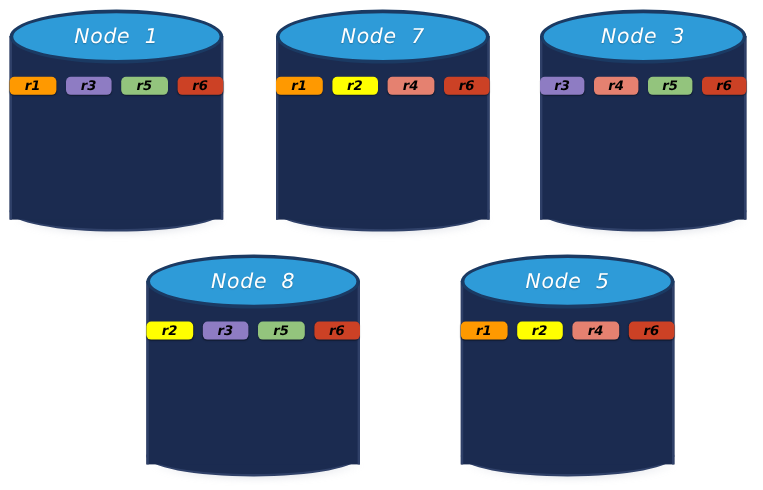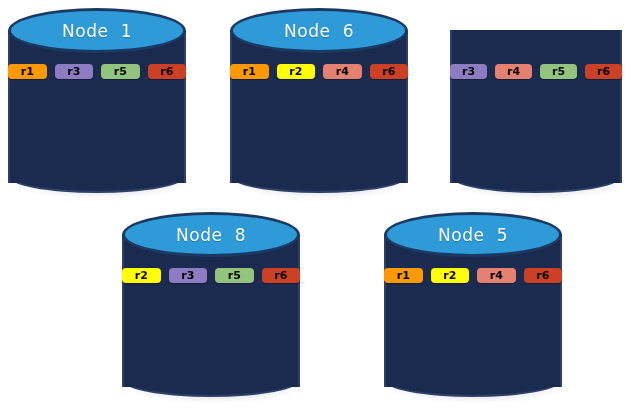--- a/index.html
+++ b/index.html
@@ -7,20 +7,21 @@
     padding: 0;
     background: #ffffff;
   }
   #canvas {
     position: relative;
     width: 636px;
     height: 408px;
     background: #ffffff;
     overflow: hidden;
     font-family: "DejaVu Sans", "Liberation Sans", sans-serif;
+    font-style: italic;
   }
 
   
   .node {
     position: absolute;
   }
   .cyl-shadow {
     position: absolute;
     left: 4px;
     right: -2px;
@@ -133,41 +134,44 @@
         <div class="replica-bar" style="background: rgb(204, 65, 37);">
           <span class="replica-label">r6</span>
         </div>
       </div>
     </div>
     <div class="node" style="left: 230px; top: 8px; width: 178px; height: 185px;">
       <div class="cyl-shadow"></div>
       <div class="cyl-bottom"></div>
       <div class="cyl-body"></div>
       <div class="cyl-top">
-        <span class="node-label">Node  6</span>
+        <span class="node-label">Node  7</span>
       </div>
       <div class="replica-list">
         <div class="replica-bar" style="background: rgb(255, 153, 0);">
           <span class="replica-label">r1</span>
         </div>
         <div class="replica-bar" style="background: rgb(255, 255, 0);">
           <span class="replica-label">r2</span>
         </div>
         <div class="replica-bar" style="background: rgb(229, 129, 112);">
           <span class="replica-label">r4</span>
         </div>
         <div class="replica-bar" style="background: rgb(204, 65, 37);">
           <span class="replica-label">r6</span>
         </div>
       </div>
     </div>
     <div class="node" style="left: 450px; top: 8px; width: 172px; height: 185px;">
       <div class="cyl-shadow"></div>
       <div class="cyl-bottom"></div>
       <div class="cyl-body"></div>
+      <div class="cyl-top">
+        <span class="node-label">Node  3</span>
+      </div>
       <div class="replica-list">
         <div class="replica-bar" style="background: rgb(142, 124, 195);">
           <span class="replica-label">r3</span>
         </div>
         <div class="replica-bar" style="background: rgb(229, 129, 112);">
           <span class="replica-label">r4</span>
         </div>
         <div class="replica-bar" style="background: rgb(147, 196, 125);">
           <span class="replica-label">r5</span>
         </div>

